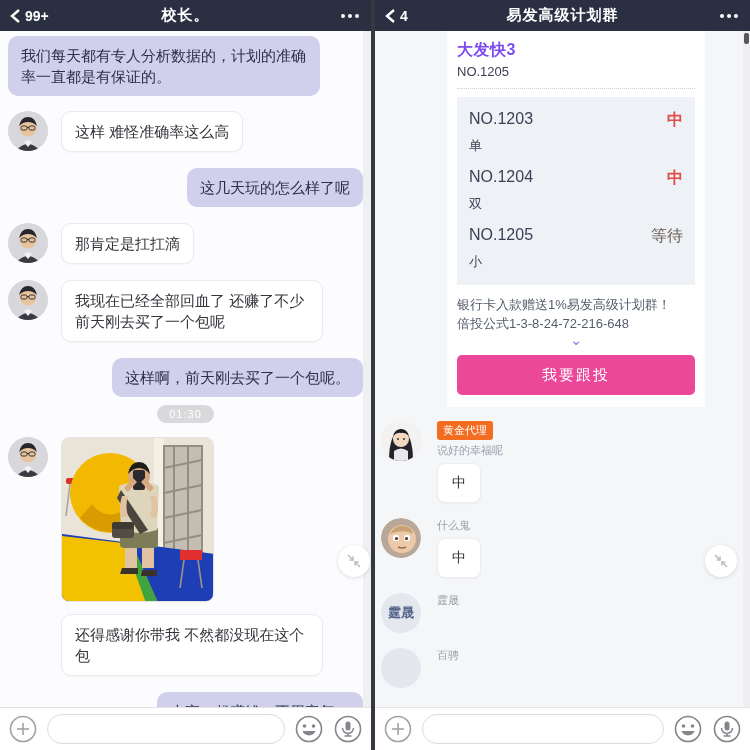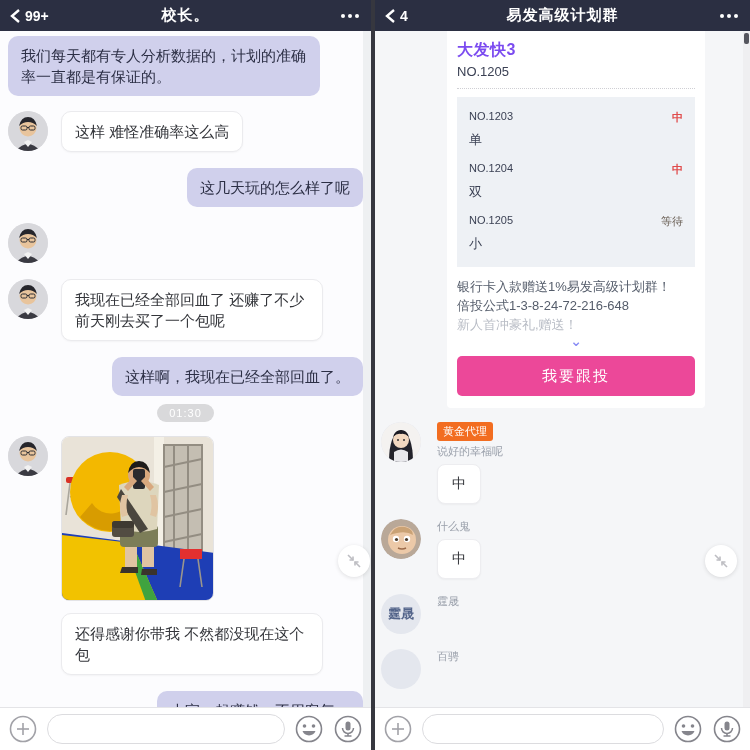--- a/index.html
+++ b/index.html
@@ -43,21 +43,21 @@
   .round-icon { width:30px; height:30px; flex:0 0 30px; display:flex; align-items:center; justify-content:center; cursor:pointer; }
   .msg-input { flex:1; height:30px; border:1px solid #dcdcdf; border-radius:15px; background:#fff; outline:none; padding:0 12px; font-size:14px; }
 
   
   .plan-card { margin:0 45px 14px 72px; background:#fff; border-radius:0 0 4px 4px; padding:9px 10px 12px 10px; }
   .plan-title { color:#7b4bf0; font-size:16px; font-weight:bold; letter-spacing:.5px; }
   .plan-issue { color:#3b4154; font-size:13px; margin-top:3px; }
   .plan-dotline { border-top:1px dotted #cfcfd4; margin:9px 0 8px; }
   .plan-table { background:#eef1f5; padding:6px 12px 8px; }
   .plan-row { padding:7px 0 6px; }
-  .plan-row-top { display:flex; justify-content:space-between; font-size:11px; color:#3b4154; }
+  .plan-row-top { display:flex; justify-content:space-between; font-size:16px; color:#3b4154; }
   .plan-row .res-win { color:#e04b4b; font-weight:bold; }
   .plan-row .res-wait { color:#6b6157; }
   .plan-pick { font-size:13px; color:#3b4154; margin-top:6px; }
   .plan-promo { margin-top:10px; font-size:13px; line-height:19px; color:#555d6b; }
   .plan-promo .faded { color:#b9bdc6; }
   .plan-expand { text-align:center; color:#8a8df5; font-size:14px; font-weight:bold; line-height:10px; margin:2px 0 10px; cursor:pointer; }
   .follow-btn { display:block; width:100%; height:40px; background:#ec4899; color:#fff; font-size:15px; letter-spacing:2px; border:none; border-radius:5px; cursor:pointer; font-family:inherit; }
 
   
   .g-row { display:flex; margin:0 0 15px 6px; align-items:flex-start; }
@@ -125,40 +125,41 @@
             <circle cx="20" cy="20" r="20" fill="#d8d8dc"></circle>
             <path d="M6 42 Q20 24 34 42 Z" fill="#3a3a42"></path>
             <path d="M16 31 L20 36 L24 31 L20 29 Z" fill="#f2f2f2"></path>
             <circle cx="20" cy="17" r="8.5" fill="#e8c49c"></circle>
             <path d="M11 15 Q13 6 20 6 Q27 6 29 15 Q25 11 20 11 Q15 11 11 15 Z" fill="#26262c"></path>
             <rect x="13" y="15" width="6" height="4" rx="1.5" fill="none" stroke="#2d2d33" stroke-width="1"></rect>
             <rect x="21" y="15" width="6" height="4" rx="1.5" fill="none" stroke="#2d2d33" stroke-width="1"></rect>
             <line x1="19" y1="16.5" x2="21" y2="16.5" stroke="#2d2d33" stroke-width="1"></line>
           </svg>
         </div>
+        <div class="bubble recv">那肯定是扛扛滴</div>
       </div>
 
       <div class="row">
         <div class="avatar">
           <svg width="40" height="40" viewBox="0 0 40 40">
             <circle cx="20" cy="20" r="20" fill="#d8d8dc"></circle>
             <path d="M6 42 Q20 24 34 42 Z" fill="#3a3a42"></path>
             <path d="M16 31 L20 36 L24 31 L20 29 Z" fill="#f2f2f2"></path>
             <circle cx="20" cy="17" r="8.5" fill="#e8c49c"></circle>
             <path d="M11 15 Q13 6 20 6 Q27 6 29 15 Q25 11 20 11 Q15 11 11 15 Z" fill="#26262c"></path>
             <rect x="13" y="15" width="6" height="4" rx="1.5" fill="none" stroke="#2d2d33" stroke-width="1"></rect>
             <rect x="21" y="15" width="6" height="4" rx="1.5" fill="none" stroke="#2d2d33" stroke-width="1"></rect>
             <line x1="19" y1="16.5" x2="21" y2="16.5" stroke="#2d2d33" stroke-width="1"></line>
           </svg>
         </div>
         <div class="bubble recv bubble-md">我现在已经全部回血了 还赚了不少 前天刚去买了一个包呢</div>
       </div>
 
       <div class="row sent" style="margin-bottom:8px;">
-        <div class="bubble sent">这样啊，我现在已经全部回血了。</div>
+        <div class="bubble sent">这样啊，前天刚去买了一个包呢。</div>
       </div>
 
       <div class="time-row">
           <span class="time-pill">01:30</span>
         </div>
 
       <div class="row" style="margin-bottom:12px;">
         <div class="avatar">
           <svg width="40" height="40" viewBox="0 0 40 40">
             <circle cx="20" cy="20" r="20" fill="#d8d8dc"></circle>
@@ -318,21 +319,20 @@
               <span>NO.1205</span>
               <span class="res-wait">等待</span>
             </div>
             <div class="plan-pick">小</div>
           </div>
         </div>
 
         <div class="plan-promo">
           <div>银行卡入款赠送1%易发高级计划群！</div>
           <div>倍投公式1-3-8-24-72-216-648</div>
-          <div class="faded">新人首冲豪礼,赠送！</div>
         </div>
         <div class="plan-expand">
           <span>⌄</span>
         </div>
         <button class="follow-btn">我要跟投</button>
       </div>
 
       <div class="g-row">
         <div class="g-av">
           <svg width="40" height="40" viewBox="0 0 40 40">

